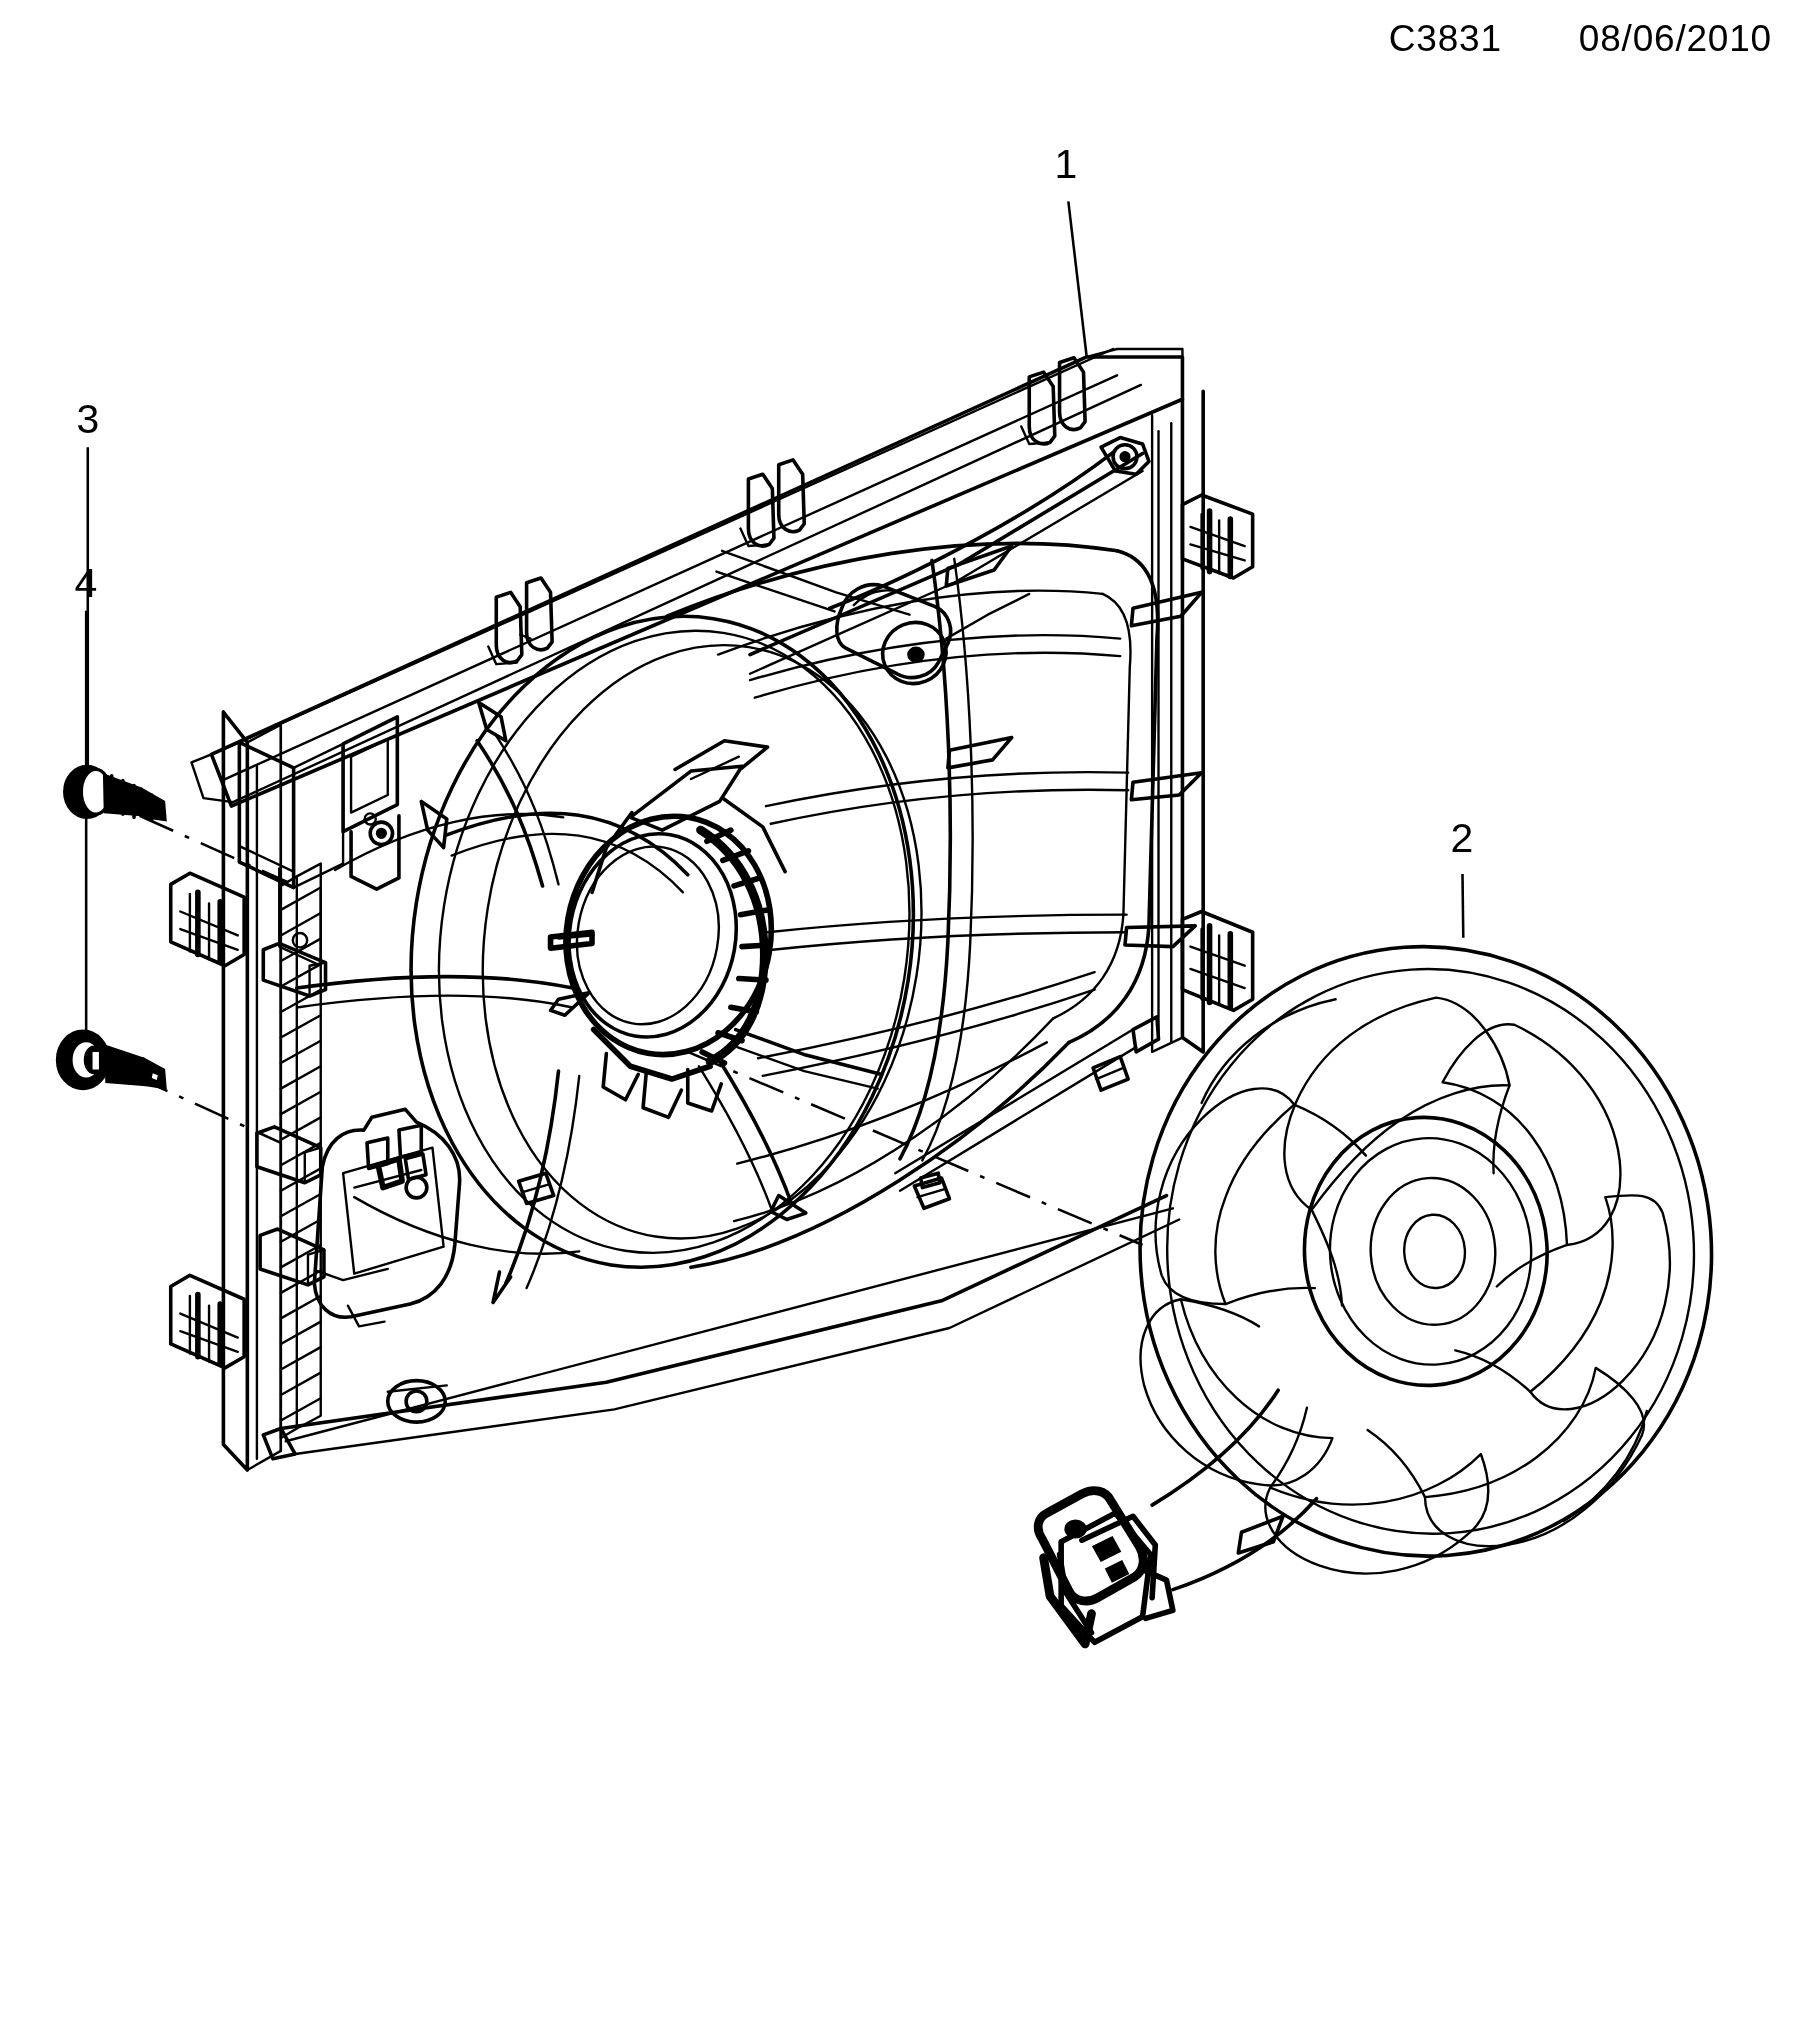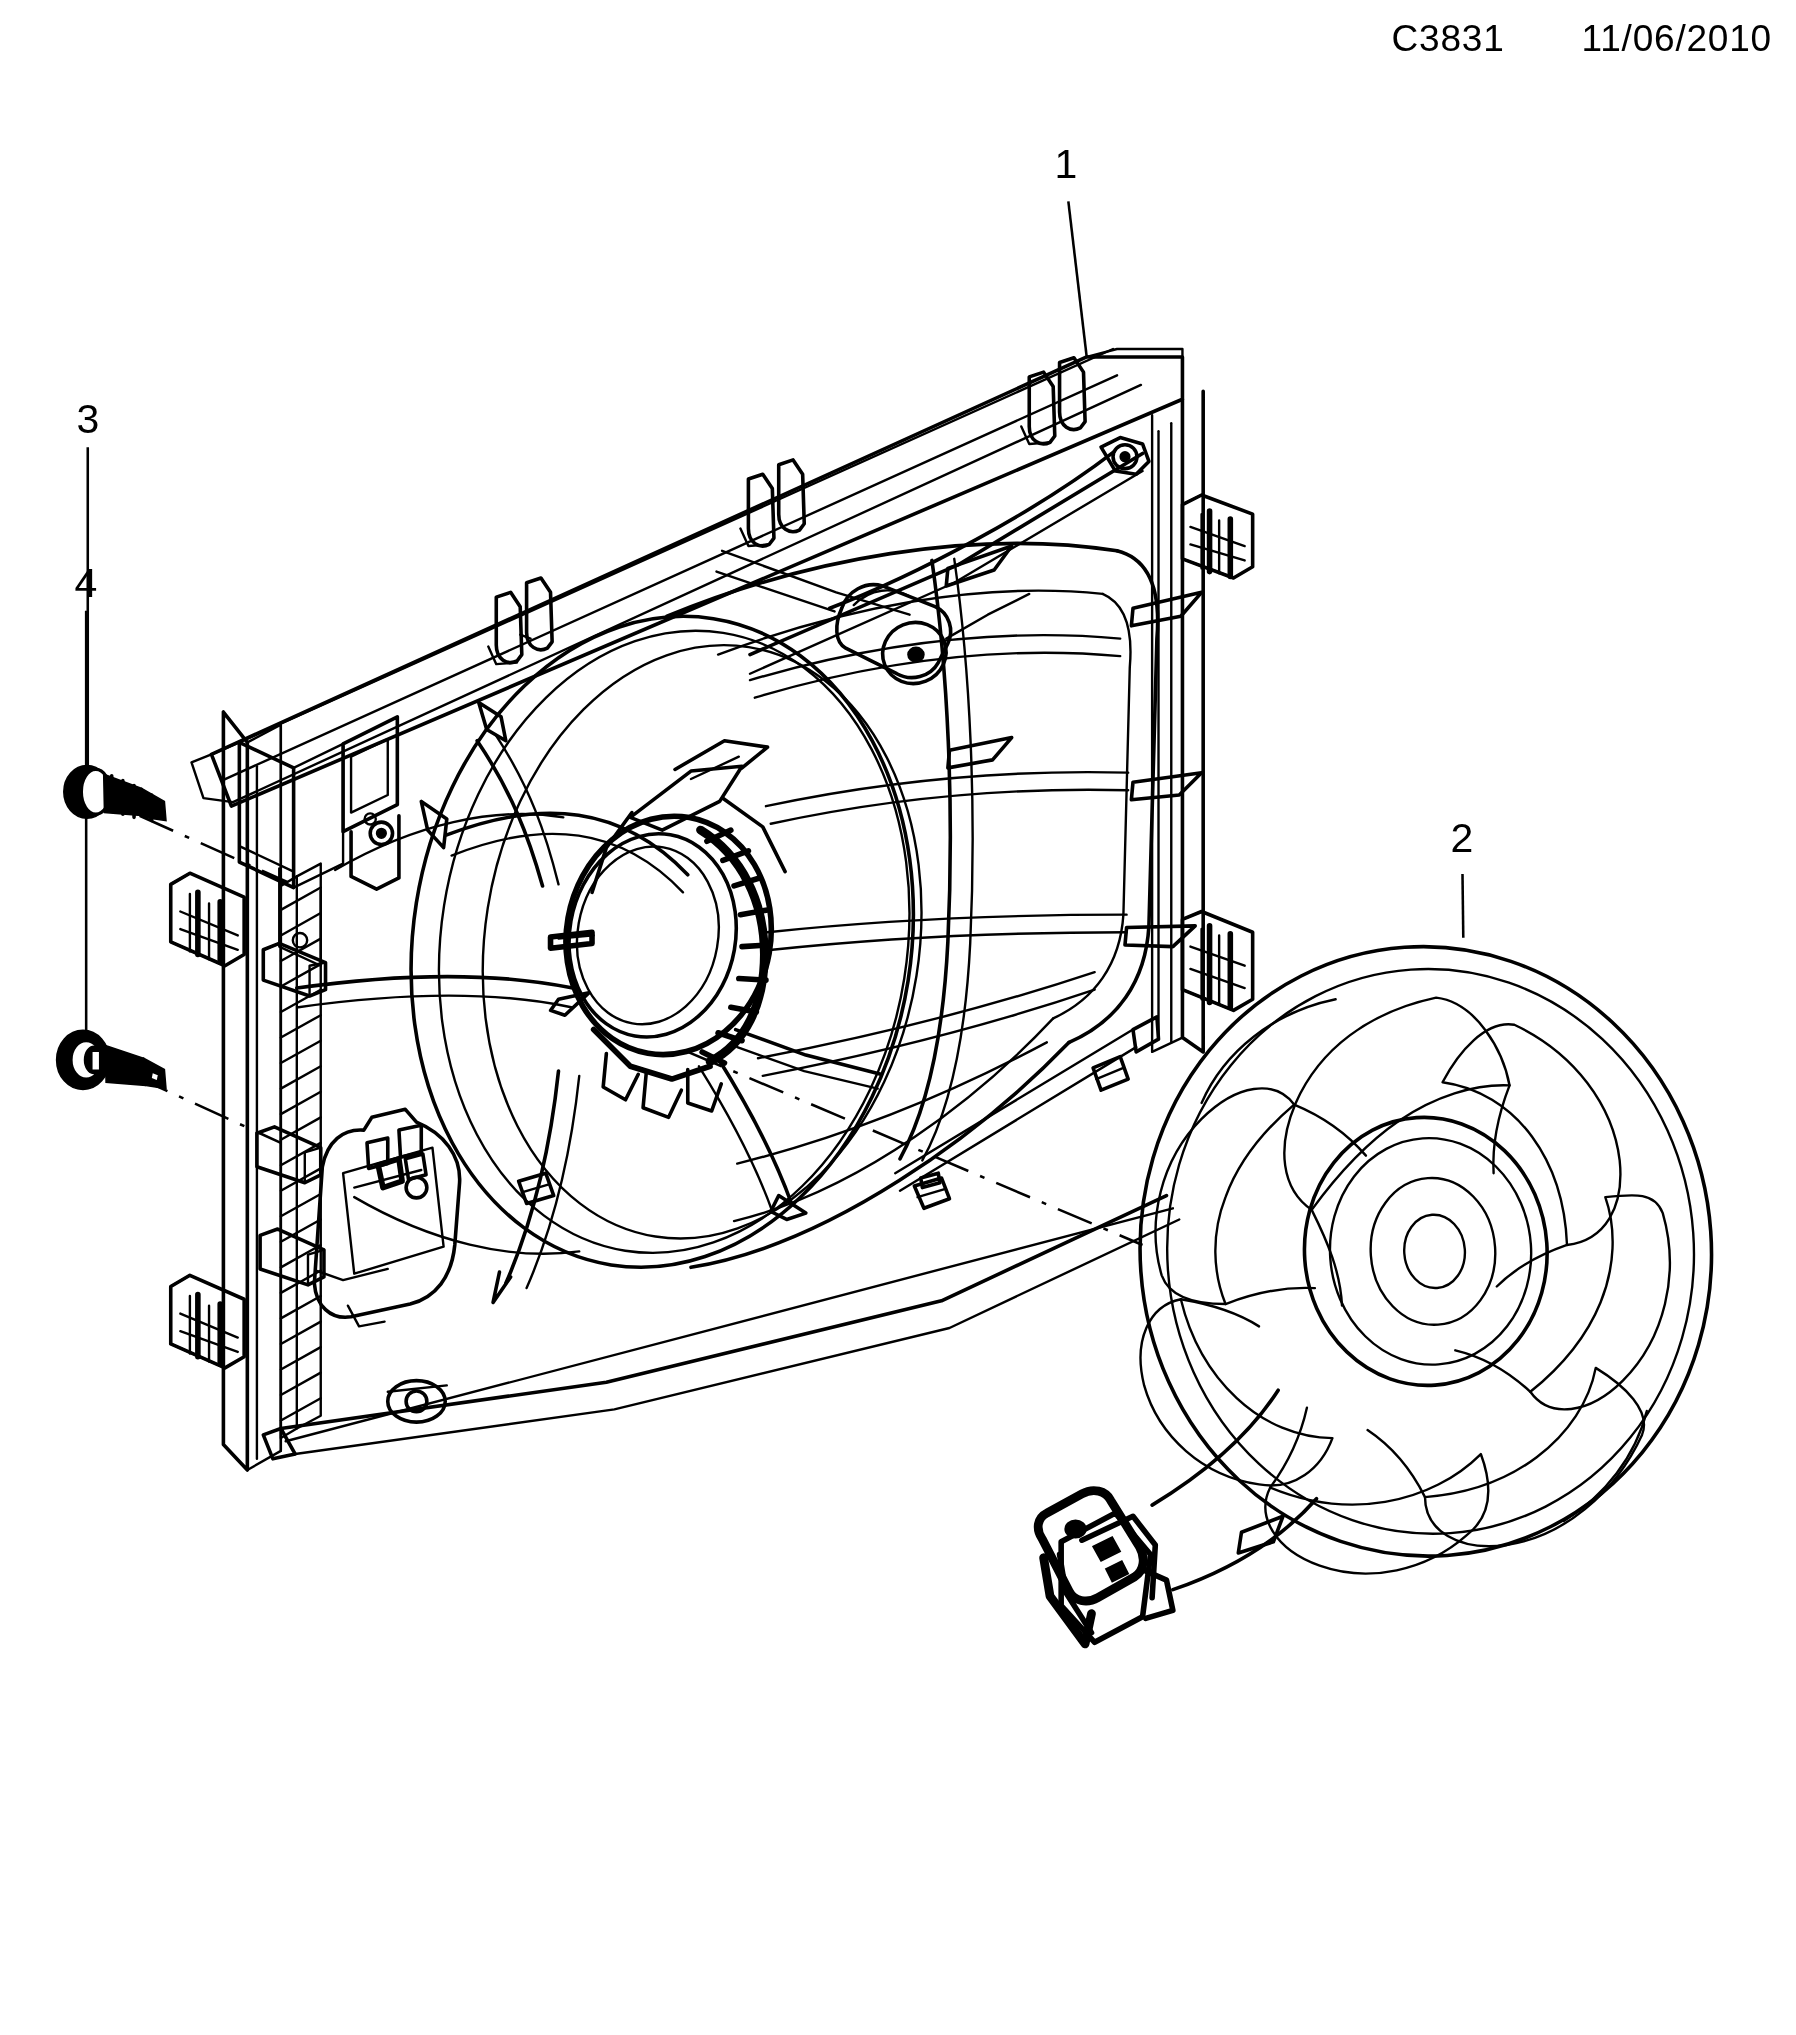--- a/index.html
+++ b/index.html
@@ -48,21 +48,21 @@
   #art .center{stroke:#000;stroke-width:3.2;fill:none;
                stroke-dasharray:46 16 6 16;}
 </style>
 </head>
 <body>
 
 <div id="sheet">
 
   <div class="hdr">
     <span>C3831</span>
-    <span>11/06/2010</span>
+    <span>08/06/2010</span>
   </div>
 
   <div class="callout" id="co-1">1</div>
   <div class="callout" id="co-2">2</div>
   <div class="callout" id="co-3">3</div>
   <div class="callout" id="co-4">4</div>
 
   <svg id="art" viewBox="0 0 2251 2551">
 
     <g>

